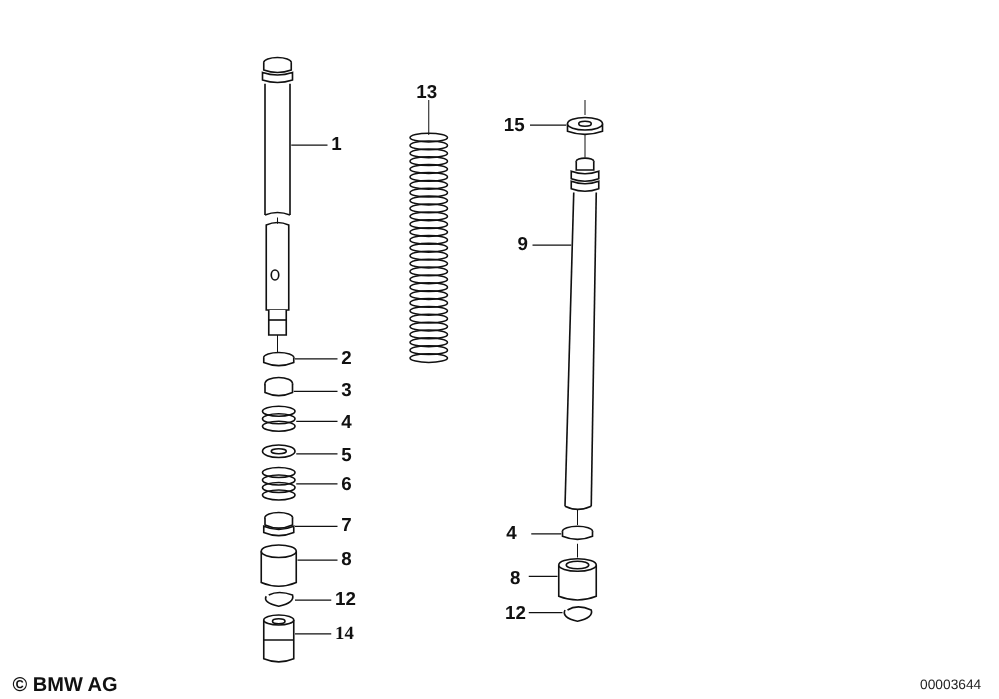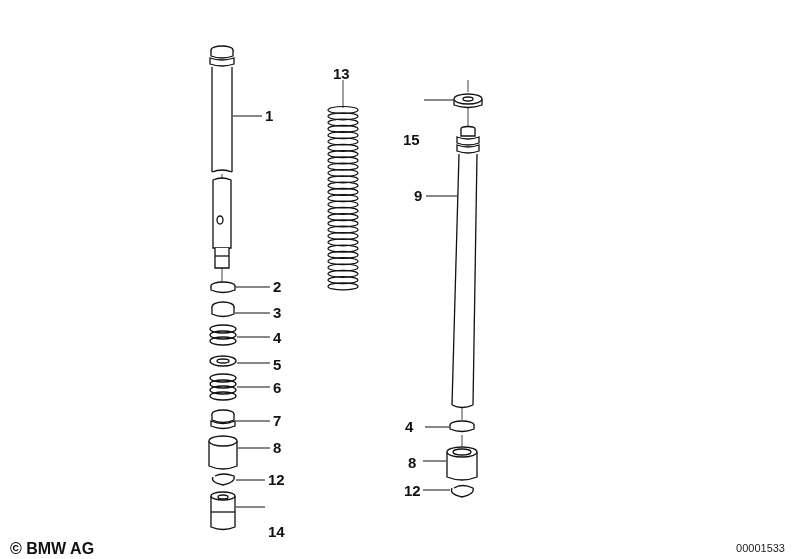--- a/index.html
+++ b/index.html
@@ -164,23 +164,23 @@
 <div id="callouts">
     <div class="callout" style="left: 265px; top: 108px;">1</div>
     <div class="callout" style="left: 273px; top: 279px;">2</div>
     <div class="callout" style="left: 273px; top: 305px;">3</div>
     <div class="callout" style="left: 273px; top: 330px;">4</div>
     <div class="callout" style="left: 273px; top: 357px;">5</div>
     <div class="callout" style="left: 273px; top: 380px;">6</div>
     <div class="callout" style="left: 273px; top: 413px;">7</div>
     <div class="callout" style="left: 273px; top: 440px;">8</div>
     <div class="callout" style="left: 268px; top: 472px;">12</div>
-    <div class="callout" style="left: 268px; top: 524px;">14</div>
+    <div class="callout" style="left: 268px; top: 500px; font-family: Liberation Serif, serif;">14</div>
     <div class="callout" style="left: 333px; top: 66px;">13</div>
-    <div class="callout" style="left: 403px; top: 93px; margin-top: 39px;">15</div>
+    <div class="callout" style="left: 403px; top: 93px;">15</div>
     <div class="callout" style="left: 414px; top: 188px;">9</div>
     <div class="callout" style="left: 405px; top: 419px;">4</div>
     <div class="callout" style="left: 408px; top: 455px;">8</div>
     <div class="callout" style="left: 404px; top: 483px;">12</div>
   </div>
 
 <div class="footer-left">© BMW AG</div>
-<div class="footer-right">00001533</div>
+<div class="footer-right">00003644</div>
 
 </body></html>

